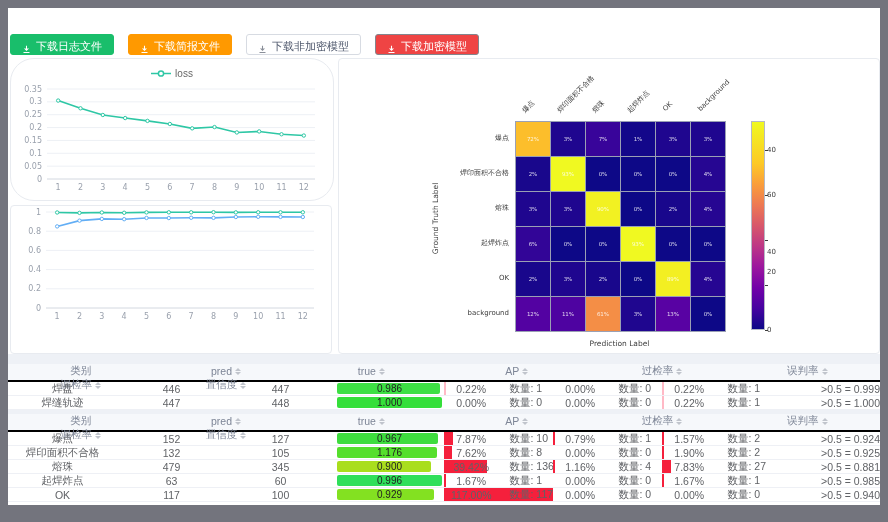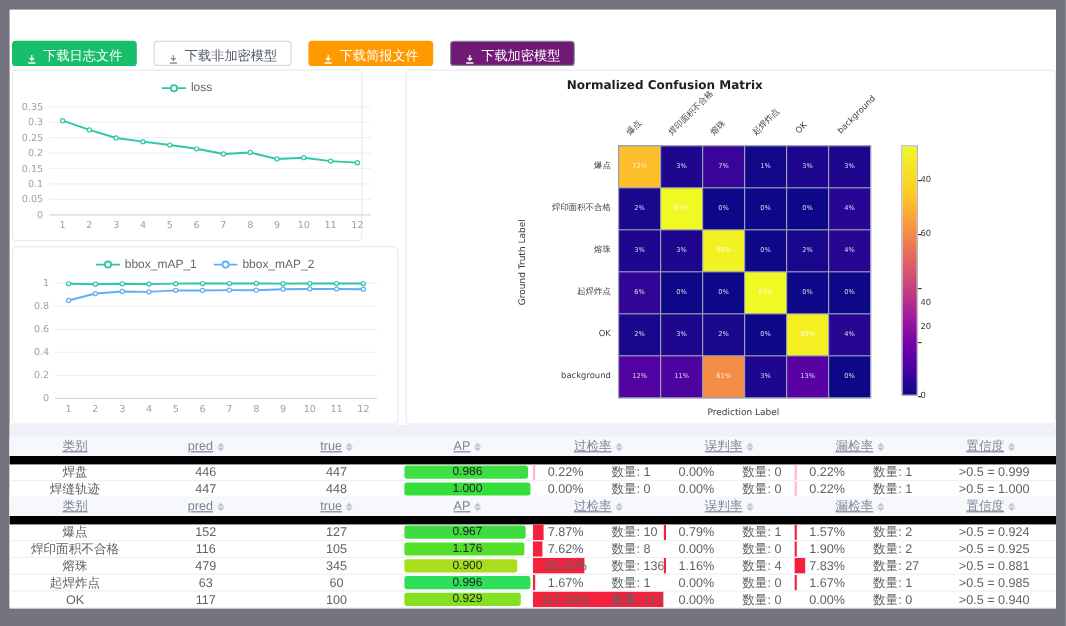--- a/index.html
+++ b/index.html
@@ -6,24 +6,24 @@
     font-family:"Liberation Sans","DejaVu Sans",sans-serif;}
   #page{position:absolute;left:8px;top:8px;width:872px;height:497px;background:#ffffff;}
   
   #toolbar{position:absolute;left:2px;top:26px;display:flex;gap:14px;}
   .btn{display:inline-flex;align-items:flex-end;gap:5px;height:21px;padding:0 11px;border-radius:3px;
     font-size:11px;border:1px solid transparent;cursor:pointer;white-space:nowrap;}
   .btn svg{flex:0 0 auto;}
   .btn-success{background:#19be6b;color:#fff;border-color:#19be6b;}
   .btn-warning{background:#ff9900;color:#fff;border-color:#ff9900;}
   .btn-plain{background:#fff;color:#515a6e;border-color:#d7dbe2;}
-  .btn-dark{background:#701a75;color:#fff;border-color:#83858d;font-family:Liberation Serif, serif;}
+  .btn-dark{background:#ef4444;color:#fff;border-color:#83858d;font-family:Liberation Serif, serif;}
   
   .card{position:absolute;background:#fff;border:1px solid #e8ebf0;border-radius:4px;box-sizing:border-box;}
-  #card-loss{left:2px;top:50px;width:292px;height:143px;}
+  #card-loss{left:2px;top:50px;width:324px;height:143px;border-radius:24px;}
   #card-map{left:2px;top:197px;width:322px;height:149px;}
   #card-cm{left:330px;top:50px;width:542px;height:296px;}
   .legend{display:flex;justify-content:center;align-items:center;gap:14px;height:20px;margin-top:4px;
     font-size:10px;color:#666;}
   .legend .lg-item{display:inline-flex;align-items:center;gap:4px;}
   
   .gap-strip{position:absolute;left:0;width:872px;background:#eef1f6;}
   
   #cm{position:relative;width:100%;height:100%;font-family:"DejaVu Sans",sans-serif;}
   #cm-title{position:absolute;left:0;right:110px;top:7px;text-align:center;font-size:10px;font-weight:bold;color:#1f1f1f;}
@@ -32,30 +32,30 @@
   .cm-cell{position:absolute;width:34px;height:34px;display:flex;align-items:center;justify-content:center;
     font-size:5.5px;color:rgba(255,255,255,.82);}
   #cm-grid{position:absolute;left:176px;top:62px;width:209px;height:209px;background:#9aa0b4;border:1px solid #9aa0b4;}
   #cm-xlabel{position:absolute;left:176px;width:209px;top:280px;text-align:center;font-size:7.5px;color:#3c3c3c;}
   #cm-ylabel{position:absolute;left:96px;top:155px;font-size:7.5px;color:#3c3c3c;transform:rotate(-90deg);transform-origin:center;width:120px;text-align:center;margin-left:-60px;}
   #cm-cbar{position:absolute;left:412px;top:62px;width:14px;height:209px;border:1px solid #b6b9c5;box-sizing:border-box;}
   .cbar-tick{position:absolute;left:428px;font-size:7px;color:#3c3c3c;}
   .cbar-mark{position:absolute;left:426px;width:3px;height:1px;background:#3c3c3c;}
   
   .tbl{position:absolute;left:0;width:872px;background:#fff;font-size:10.5px;color:#606266;}
-  .t-head{display:grid;grid-template-columns:repeat(8,1fr);height:16px;background:#f6f8fb;border-bottom:7px solid #000000;
-    color:#7d8596;text-decoration:underline;}
+  .t-head{display:grid;grid-template-columns:repeat(6,1fr);height:16px;background:#f6f8fb;border-bottom:2px solid #000000;
+    color:#7d8596;}
   .t-head .hcell{display:flex;align-items:center;justify-content:center;gap:3px;}
   .caret{display:inline-flex;flex-direction:column;gap:1px;cursor:pointer;}
   .caret i{display:block;width:0;height:0;border:3px solid transparent;}
   .caret .up{border-bottom:3px solid #c0c4cc;border-top:none;}
   .caret .dn{border-top:3px solid #c0c4cc;border-bottom:none;}
   .t-row{display:grid;grid-template-columns:repeat(8,1fr);height:13px;border-bottom:1px solid #eef0f5;}
   .cell{display:flex;align-items:center;justify-content:center;overflow:hidden;}
-  .cell-conf{justify-content:flex-end;padding-right:22px;}
+  .cell-conf{justify-content:flex-end;}
   .cell-ap{position:relative;}
   .ap-bar{position:absolute;left:2px;top:1px;bottom:1px;border-radius:2px;}
   .ap-val{position:relative;z-index:2;font-size:10px;color:#222;}
   .cell-rate{position:relative;justify-content:flex-start;}
   .rate-bar{position:absolute;left:0;top:0;bottom:0;}
   .rate-pct{position:relative;z-index:2;flex:0 0 50%;text-align:center;}
   .rate-cnt{position:relative;z-index:2;padding-left:11px;white-space:nowrap;}
   svg text{font-family:"DejaVu Sans",sans-serif;}
 </style>
 </head>
@@ -63,31 +63,31 @@
 
 <div id="page">
 
   <div id="toolbar">
     <button class="btn btn-success">
       <svg viewBox="0 0 12 12" width="9" height="9">
           <path d="M6 1v6M3.5 4.5L6 7l2.5-2.5M2 10h8" stroke="currentColor" fill="none" stroke-width="1.4"></path>
         </svg>
       <span>下载日志文件</span>
     </button>
+    <button class="btn btn-warning">
+      <svg viewBox="0 0 12 12" width="9" height="9">
+          <path d="M6 1v6M3.5 4.5L6 7l2.5-2.5M2 10h8" stroke="currentColor" fill="none" stroke-width="1.4"></path>
+        </svg>
+      <span>下载简报文件</span>
+    </button>
     <button class="btn btn-plain">
       <svg viewBox="0 0 12 12" width="9" height="9">
           <path d="M6 1v6M3.5 4.5L6 7l2.5-2.5M2 10h8" stroke="#8a8f99" fill="none" stroke-width="1.4"></path>
         </svg>
       <span>下载非加密模型</span>
-    </button>
-    <button class="btn btn-warning">
-      <svg viewBox="0 0 12 12" width="9" height="9">
-          <path d="M6 1v6M3.5 4.5L6 7l2.5-2.5M2 10h8" stroke="currentColor" fill="none" stroke-width="1.4"></path>
-        </svg>
-      <span>下载简报文件</span>
     </button>
     <button class="btn btn-dark">
       <svg viewBox="0 0 12 12" width="9" height="9">
           <path d="M6 1v6M3.5 4.5L6 7l2.5-2.5M2 10h8" stroke="currentColor" fill="none" stroke-width="1.4"></path>
         </svg>
       <span>下载加密模型</span>
     </button>
   </div>
 
   <div class="card" id="card-loss">
@@ -139,36 +139,20 @@
         <circle cx="175.16666666666666" cy="45.342857142857135" r="1.7" fill="#fff" stroke="#2ec7a5" stroke-width="1"></circle>
         <circle cx="197.5" cy="44.05714285714286" r="1.7" fill="#fff" stroke="#2ec7a5" stroke-width="1"></circle>
         <circle cx="219.83333333333331" cy="49.457142857142856" r="1.7" fill="#fff" stroke="#2ec7a5" stroke-width="1"></circle>
         <circle cx="242.16666666666666" cy="48.42857142857143" r="1.7" fill="#fff" stroke="#2ec7a5" stroke-width="1"></circle>
         <circle cx="264.5" cy="51.25714285714286" r="1.7" fill="#fff" stroke="#2ec7a5" stroke-width="1"></circle>
         <circle cx="286.8333333333333" cy="52.542857142857144" r="1.7" fill="#fff" stroke="#2ec7a5" stroke-width="1"></circle>
       </svg>
   </div>
 
   <div class="card" id="card-map">
-    <div class="legend">
-      <span class="lg-item">
-        <svg class="lg-ic" width="20" height="9">
-            <line x1="0" y1="4.5" x2="20" y2="4.5" stroke-width="1.5" stroke="#2ec7a5"></line>
-            <circle cx="10" cy="4.5" r="2.6" fill="#fff" stroke-width="1.5" stroke="#2ec7a5"></circle>
-          </svg>
-        <span>bbox_mAP_1</span>
-      </span>
-      <span class="lg-item">
-        <svg class="lg-ic" width="20" height="9">
-            <line x1="0" y1="4.5" x2="20" y2="4.5" stroke-width="1.5" stroke="#62aef5"></line>
-            <circle cx="10" cy="4.5" r="2.6" fill="#fff" stroke-width="1.5" stroke="#62aef5"></circle>
-          </svg>
-        <span>bbox_mAP_2</span>
-      </span>
-    </div>
     <svg id="svg-map" width="310" height="118" style="display:block;margin:0 auto;">
         <line x1="30" x2="298" y1="102" y2="102" stroke="#d3d8e0" stroke-width="1"></line>
         <text x="25" y="104.5" text-anchor="end" font-size="8" fill="#9aa1ad">0</text>
         <line x1="30" x2="298" y1="82.80000000000001" y2="82.80000000000001" stroke="#edf0f5" stroke-width="1"></line>
         <text x="25" y="85.30000000000001" text-anchor="end" font-size="8" fill="#9aa1ad">0.2</text>
         <line x1="30" x2="298" y1="63.599999999999994" y2="63.599999999999994" stroke="#edf0f5" stroke-width="1"></line>
         <text x="25" y="66.1" text-anchor="end" font-size="8" fill="#9aa1ad">0.4</text>
         <line x1="30" x2="298" y1="44.400000000000006" y2="44.400000000000006" stroke="#edf0f5" stroke-width="1"></line>
         <text x="25" y="46.900000000000006" text-anchor="end" font-size="8" fill="#9aa1ad">0.6</text>
         <line x1="30" x2="298" y1="25.199999999999996" y2="25.199999999999996" stroke="#edf0f5" stroke-width="1"></line>
@@ -211,21 +195,20 @@
         <circle cx="197.5" cy="11.856000000000005" r="1.7" fill="#fff" stroke="#62aef5" stroke-width="1"></circle>
         <circle cx="219.83333333333331" cy="10.992000000000004" r="1.7" fill="#fff" stroke="#62aef5" stroke-width="1"></circle>
         <circle cx="242.16666666666666" cy="10.800000000000004" r="1.7" fill="#fff" stroke="#62aef5" stroke-width="1"></circle>
         <circle cx="264.5" cy="10.896000000000004" r="1.7" fill="#fff" stroke="#62aef5" stroke-width="1"></circle>
         <circle cx="286.8333333333333" cy="10.992000000000004" r="1.7" fill="#fff" stroke="#62aef5" stroke-width="1"></circle>
       </svg>
   </div>
 
   <div class="card" id="card-cm">
     <div id="cm">
-      <div id="cm-title">Normalized Confusion Matrix</div>
       <div id="cm-grid">
           <div class="cm-cell" style="left: 0px; top: 0px; background: rgb(252, 190, 43);">72%</div>
           <div class="cm-cell" style="left: 35px; top: 0px; background: rgb(31, 6, 143);">3%</div>
           <div class="cm-cell" style="left: 70px; top: 0px; background: rgb(56, 4, 154);">7%</div>
           <div class="cm-cell" style="left: 105px; top: 0px; background: rgb(19, 7, 138);">1%</div>
           <div class="cm-cell" style="left: 140px; top: 0px; background: rgb(31, 6, 143);">3%</div>
           <div class="cm-cell" style="left: 175px; top: 0px; background: rgb(31, 6, 143);">3%</div>
           <div class="cm-cell" style="left: 0px; top: 35px; background: rgb(25, 7, 140);">2%</div>
           <div class="cm-cell" style="left: 35px; top: 35px; background: rgb(240, 249, 33);">93%</div>
           <div class="cm-cell" style="left: 70px; top: 35px; background: rgb(13, 8, 135);">0%</div>
@@ -466,21 +449,21 @@
         </div>
         <div class="cell cell-rate">
           <div class="rate-bar" style="width: max(1.57%, 1.5px); background: rgb(245, 32, 60);"></div>
           <span class="rate-pct">1.57%</span>
           <span class="rate-cnt">数量: 2</span>
         </div>
         <div class="cell cell-conf">&gt;0.5 = 0.924</div>
       </div>
       <div class="t-row">
         <div class="cell">焊印面积不合格</div>
-        <div class="cell">116</div>
+        <div class="cell">132</div>
         <div class="cell">105</div>
         <div class="cell cell-ap">
           <div class="ap-bar" style="width: calc(95.3% - 4px); background: rgb(85, 223, 45);"></div>
           <span class="ap-val">1.176</span>
         </div>
         <div class="cell cell-rate">
           <div class="rate-bar" style="width: max(7.62%, 1.5px); background: rgb(245, 32, 60);"></div>
           <span class="rate-pct">7.62%</span>
           <span class="rate-cnt">数量: 8</span>
         </div>

